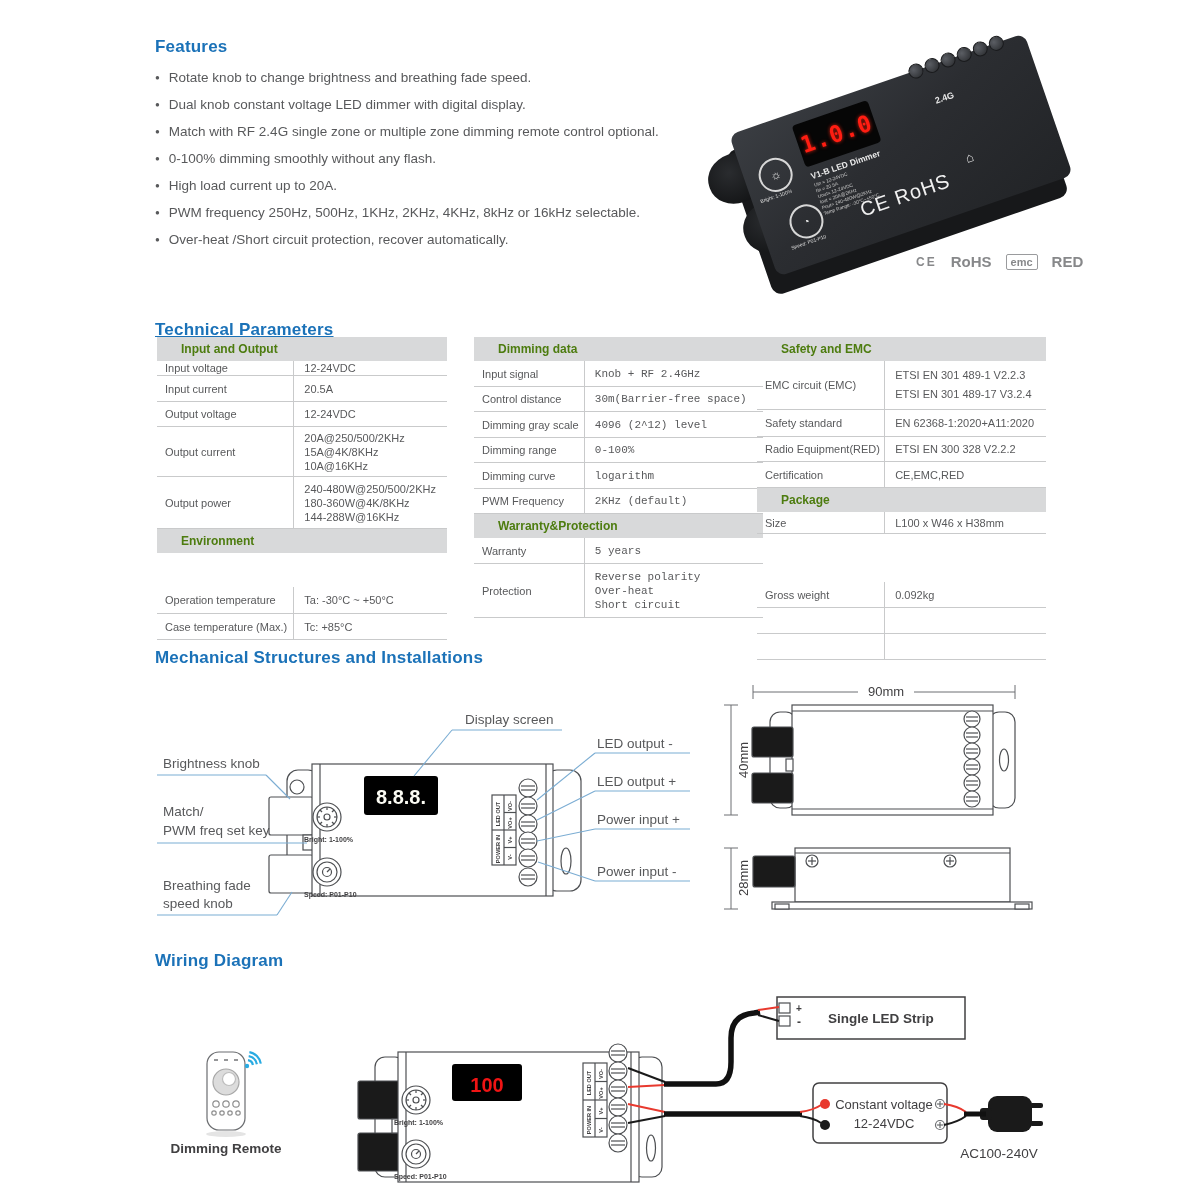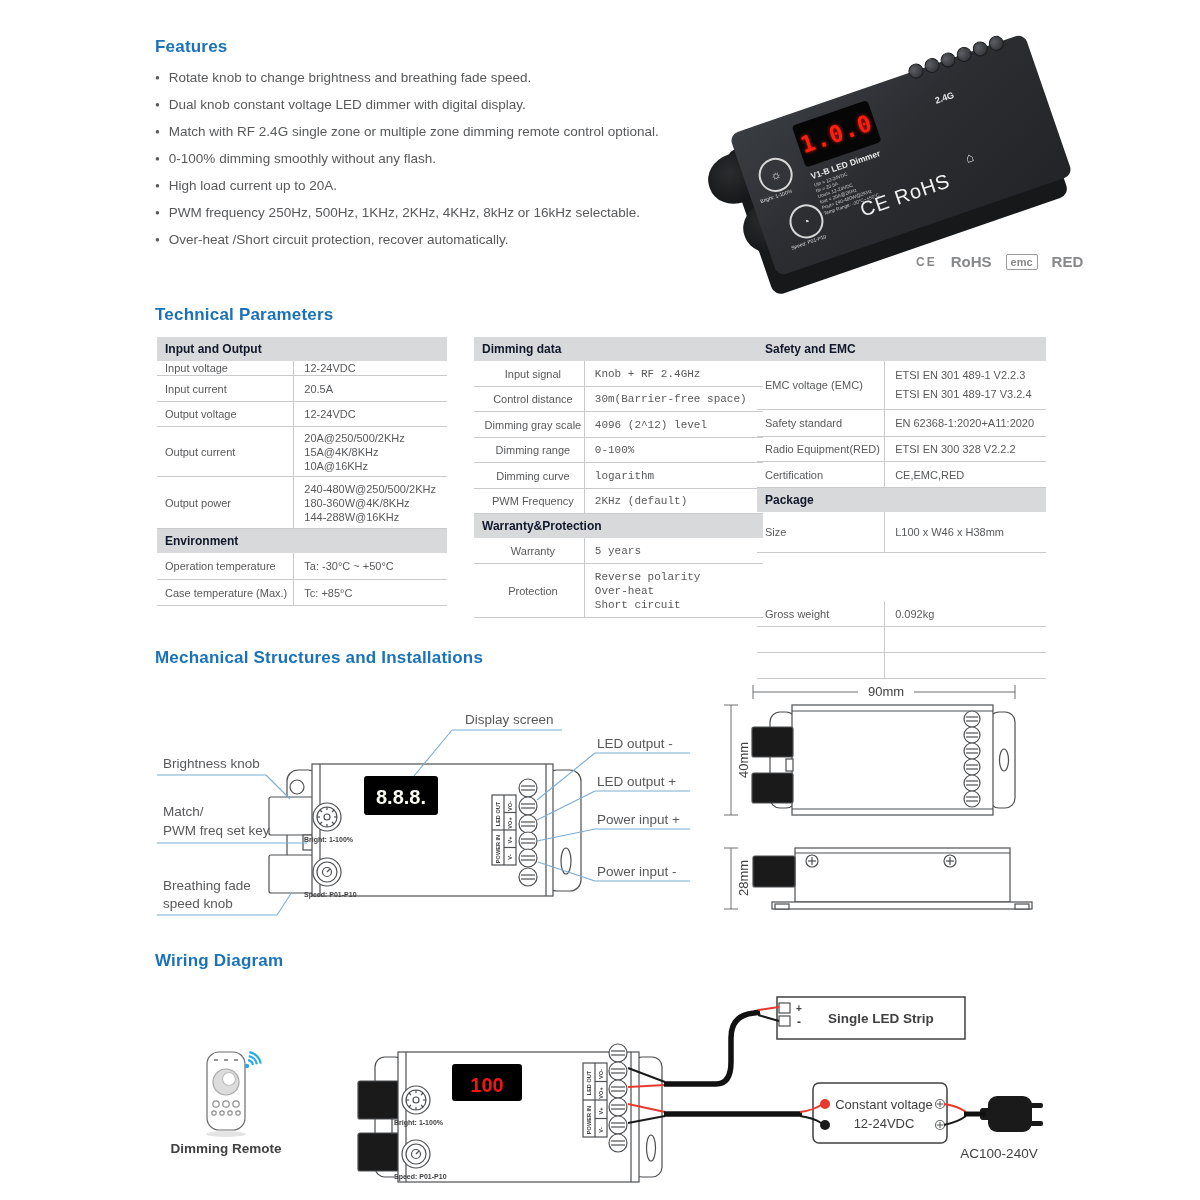--- a/index.html
+++ b/index.html
@@ -10,28 +10,28 @@
   #features-list{position:absolute;left:155px;top:64px;list-style:none;margin:0;padding:0;}
   #features-list li{font-size:13.5px;color:#58595b;line-height:27px;white-space:nowrap;}
   #features-list li::before{content:"●";font-size:8px;margin-right:9px;vertical-align:2px;color:#58595b;}
   
   .certs{position:absolute;left:916px;top:253px;display:flex;align-items:center;gap:14px;
          color:#87888a;font-weight:bold;font-size:15px;}
   .certs .ce{font-size:12px;letter-spacing:2px;}
   .certs .emc{font-size:11px;border:1.5px solid #9a9b9d;border-radius:2px;padding:0 4px;line-height:14px;font-weight:bold;}
   
   .ttable{position:absolute;font-size:11px;color:#58595b;}
-  .thead{background:#d8d9da;font-weight:bold;color:#0f172a;font-size:12px;
-         height:24px;line-height:24px;padding-left:8px;}
+  .thead{background:#d8d9da;font-weight:bold;color:#4d7c0f;font-size:12px;
+         height:24px;line-height:24px;padding-left:24px;}
   .trow{display:flex;align-items:center;border-bottom:1px solid #c9cacb;box-sizing:border-box;}
   .cell-l{box-sizing:border-box;padding-left:8px;}
   .cell-v{box-sizing:border-box;padding-left:10px;border-left:1px solid #c9cacb;
           white-space:pre-line;line-height:14px;align-self:stretch;display:flex;align-items:center;}
   .t1 .cell-l{width:47%;} .t1 .cell-v{width:53%;}
-  .t2 .cell-l{width:38%;text-align:center;} .t2 .cell-v{width:62%;font-family:Liberation Mono, monospace;}
+  .t2 .cell-l{width:38%;} .t2 .cell-v{width:62%;font-family:Liberation Mono, monospace;}
   .t3 .cell-l{width:44%;} .t3 .cell-v{width:56%;}
   
   #photo{position:absolute;left:655px;top:25px;width:420px;height:240px;}
   .dev-side{position:absolute;left:90px;top:62px;width:312px;height:152px;background:#17181a;
             border-radius:10px;transform:rotate(-19deg) translate(-7px,9px);}
   .dev-body{position:absolute;left:90px;top:55px;width:312px;height:150px;
             background:linear-gradient(155deg,#3a3d42 0%,#2b2d31 45%,#222427 100%);
             border-radius:9px;transform:rotate(-19deg);}
   .dev-display{position:absolute;left:62px;top:12px;width:80px;height:44px;background:#060606;
                border-radius:4px;display:flex;align-items:center;justify-content:center;
@@ -99,21 +99,21 @@
     </div>
   </div>
 
   <div class="certs">
     <span class="ce">CE</span>
     <span>RoHS</span>
     <span class="emc">emc</span>
     <span>RED</span>
   </div>
 
-  <div class="sec-title" style="left:155px;top:305px;">Technical Parameters</div>
+  <div class="sec-title" style="left:155px;top:320px;text-decoration:underline;">Technical Parameters</div>
 
   <div class="ttable t1" style="left:157px;top:337px;width:290px;">
     <div class="thead">Input and Output</div>
     <div class="trow" style="height:15px;">
         <div class="cell-l">Input voltage</div>
         <div class="cell-v">12-24VDC</div>
       </div>
     <div class="trow" style="height:26px;">
         <div class="cell-l">Input current</div>
         <div class="cell-v">20.5A</div>
@@ -128,21 +128,21 @@
 15A@4K/8KHz
 10A@16KHz</div>
       </div>
     <div class="trow" style="height:52px;">
         <div class="cell-l">Output power</div>
         <div class="cell-v">240-480W@250/500/2KHz
 180-360W@4K/8KHz
 144-288W@16KHz</div>
       </div>
     <div class="thead">Environment</div>
-    <div class="trow" style="height:27px;">
+    <div class="trow" style="height:27px;margin-top:34px;">
         <div class="cell-l">Operation temperature</div>
         <div class="cell-v">Ta: -30°C ~ +50°C</div>
       </div>
     <div class="trow" style="height:26px;">
         <div class="cell-l">Case temperature (Max.)</div>
         <div class="cell-v">Tc: +85°C</div>
       </div>
   </div>
 
   <div class="ttable t2" style="left:474px;top:337px;width:289px;">
@@ -180,38 +180,38 @@
         <div class="cell-l">Protection</div>
         <div class="cell-v">Reverse polarity
 Over-heat
 Short circuit</div>
       </div>
   </div>
 
   <div class="ttable t3" style="left:757px;top:337px;width:289px;">
     <div class="thead">Safety and EMC</div>
     <div class="trow" style="height:49px;">
-        <div class="cell-l">EMC voltage (EMC)</div>
+        <div class="cell-l">EMC circuit (EMC)</div>
         <div class="cell-v" style="line-height:19px;">ETSI EN 301 489-1 V2.2.3
 ETSI EN 301 489-17 V3.2.4</div>
       </div>
     <div class="trow" style="height:27px;">
         <div class="cell-l">Safety standard</div>
         <div class="cell-v">EN 62368-1:2020+A11:2020</div>
       </div>
     <div class="trow" style="height:25px;">
         <div class="cell-l">Radio Equipment(RED)</div>
         <div class="cell-v">ETSI EN 300 328 V2.2.2</div>
       </div>
     <div class="trow" style="height:26px;">
         <div class="cell-l">Certification</div>
         <div class="cell-v">CE,EMC,RED</div>
       </div>
     <div class="thead">Package</div>
-    <div class="trow" style="height:41px;align-items:center;">
+    <div class="trow" style="height:22px;align-items:center;">
         <div class="cell-l">Size</div>
         <div class="cell-v">L100 x W46 x H38mm</div>
       </div>
     <div class="trow" style="height:26px;margin-top:48px;">
         <div class="cell-l">Gross weight</div>
         <div class="cell-v">0.092kg</div>
       </div>
     <div class="trow" style="height:26px;">
         <div class="cell-l"></div>
         <div class="cell-v"></div>

